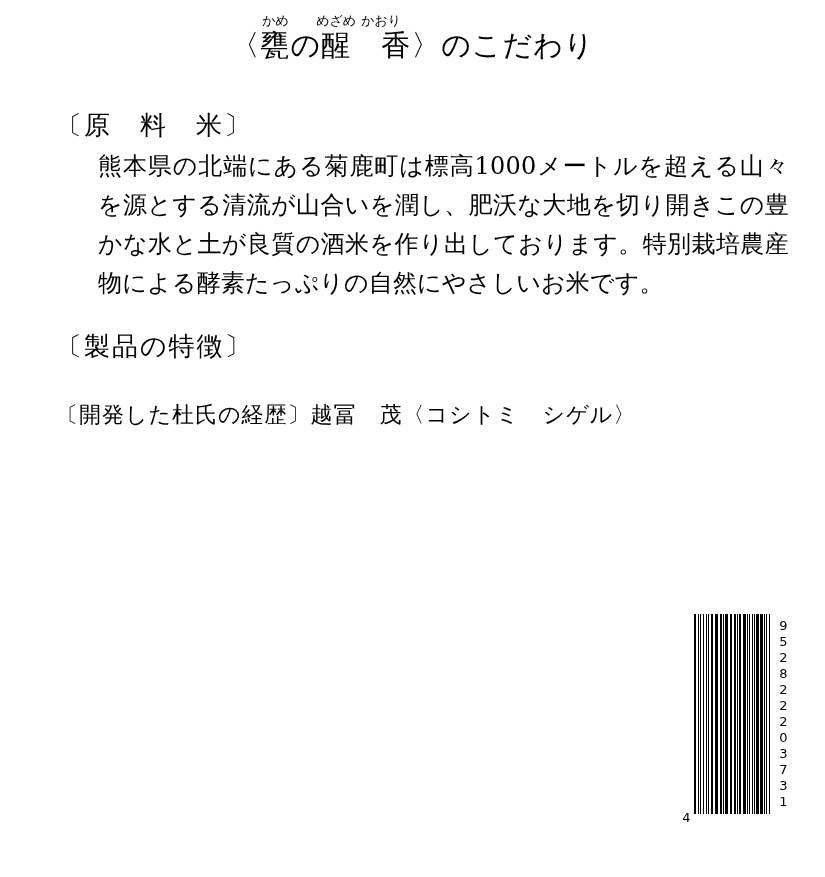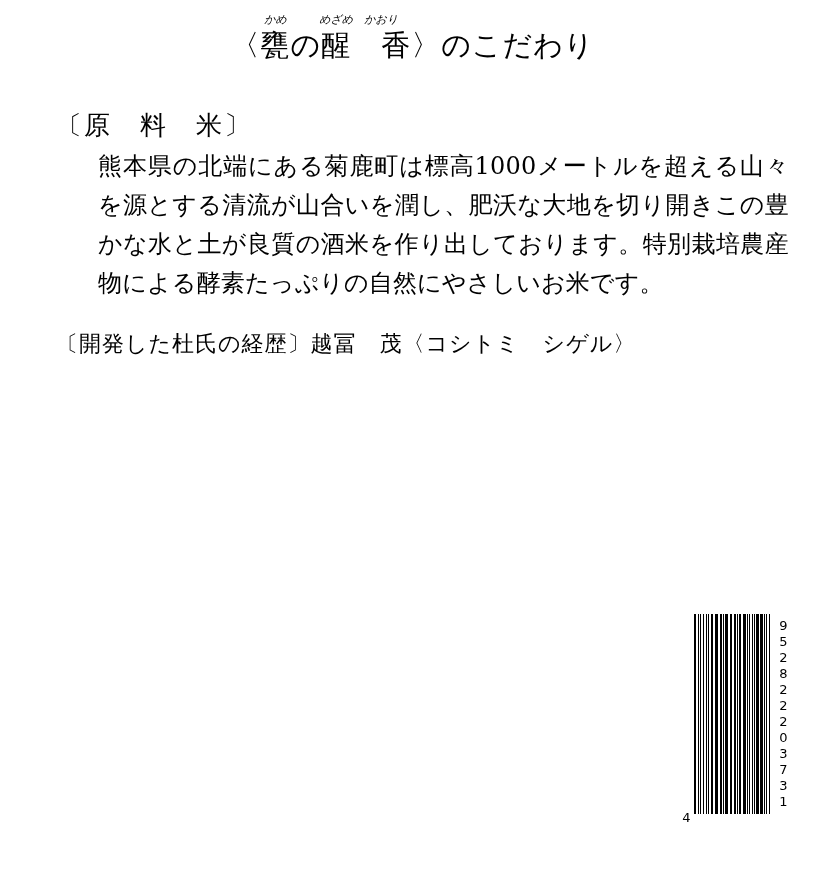--- a/index.html
+++ b/index.html
@@ -47,25 +47,24 @@
   .ruby > .rb {
     display: block;
     font-size: 29px;
     line-height: 1.15;
   }
   .ruby > .rt {
     position: absolute;
     top: -15px;
     left: 50%;
     transform: translateX(-50%);
-    font-size: 11px;
+    font-size: 13px;
     line-height: 1;
     white-space: nowrap;
     letter-spacing: 0px;
-    font-style: italic;
   }
 
   
   .section {
     margin-top: 18px;
     padding-left: 56px;
     padding-right: 36px;
   }
   .section-heading {
     font-size: 26px;
@@ -80,21 +79,21 @@
     letter-spacing: 0.2px;
     text-align: justify;
   }
   .section-body p {
     margin: 0;
   }
 
   
   #sec-ingredient { margin-top: 22px; }
   #sec-features   { margin-top: 26px; }
-  #sec-career     { margin-top: 14px; }
+  #sec-career     { margin-top: 36px; }
 
   .career-heading {
     font-size: 22px;
     letter-spacing: 1px;
     white-space: nowrap;
   }
   .career-body {
     font-size: 24px;
     line-height: 1.62;
     padding-left: 42px;
@@ -160,20 +159,21 @@
   </div>
 
   <div class="section" id="sec-ingredient">
     <div class="section-heading">〔原　料　米〕</div>
     <div class="section-body">
       <p>熊本県の北端にある菊鹿町は標高1000メートルを超える山々を源とする清流が山合いを潤し、肥沃な大地を切り開きこの豊かな水と土が良質の酒米を作り出しております。特別栽培農産物による酵素たっぷりの自然にやさしいお米です。</p>
     </div>
   </div>
 
   <div class="section" id="sec-features">
+    <div class="section-heading">〔製品の特徴〕</div>
   </div>
 
   <div class="section" id="sec-career">
     <div class="career-heading">〔開発した杜氏の経歴〕越冨　茂〈コシトミ　シゲル〉</div>
   </div>
 
   <div class="barcode-wrap">
     <div class="barcode" id="barcode">
         <div class="bar" style="width: 0.417112px;"></div>
         <div class="bar" style="width: 0.417112px; background: rgb(255, 255, 255);"></div>

